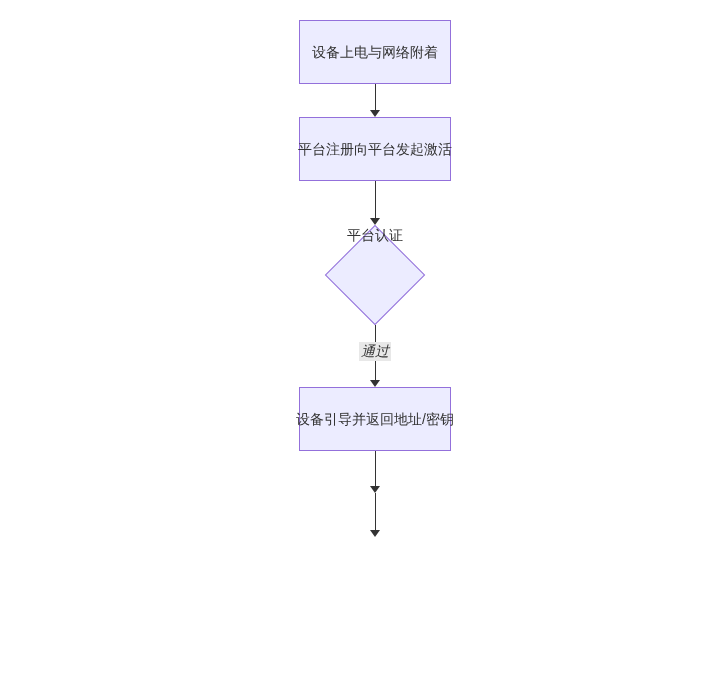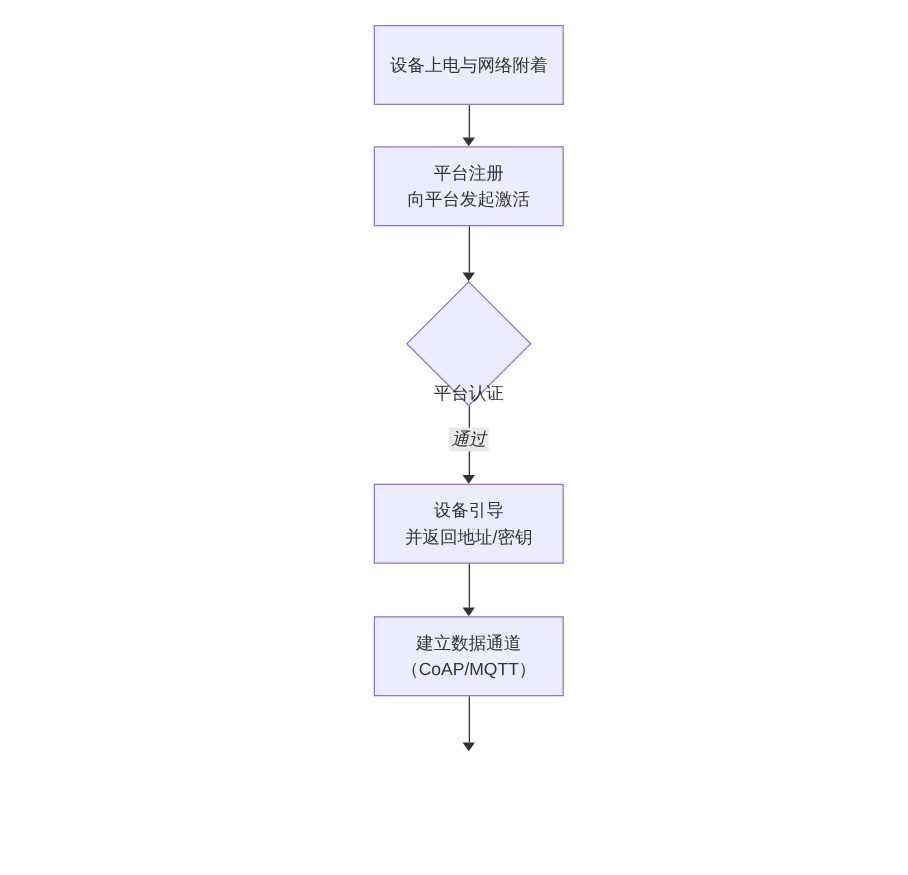--- a/index.html
+++ b/index.html
@@ -24,21 +24,20 @@
     display: flex;
     flex-direction: column;
     align-items: center;
   }
   .node-rect {
     width: 152px;
     height: 64px;
     background: #ECECFF;
     border: 1px solid #9370DB;
     display: flex;
-    flex-direction: column;
     align-items: center;
     justify-content: center;
     font-size: 14px;
     line-height: 21px;
     text-align: center;
     white-space: nowrap;
   }
   .arrow {
     position: relative;
     display: flex;
@@ -68,21 +67,21 @@
     font-size: 14px;
     line-height: 19px;
     padding: 0 2px;
     white-space: nowrap;
   }
   .diamond {
     position: relative;
     width: 100px;
     height: 100px;
     display: flex;
-    align-items: flex-end;
+    align-items: flex-start;
     justify-content: center;
   }
   .diamond .shape {
     position: absolute;
     top: 50%; left: 50%;
     width: 71px; height: 71px;
     transform: translate(-50%, -50%) rotate(45deg);
     background: #ECECFF;
     border: 1px solid #9370DB;
   }
@@ -132,24 +131,20 @@
     <div class="node-rect">
       <div>设备引导</div>
       <div>并返回地址/密钥</div>
     </div>
 
     <div class="arrow a4">
       <div class="shaft"></div>
       <div class="head"></div>
     </div>
 
-    <div class="node-rect">
-      <div>建立数据通道</div>
-      <div>（CoAP/MQTT）</div>
-    </div>
 
     <div class="arrow a5">
       <div class="shaft"></div>
       <div class="head"></div>
     </div>
 
 
   </div>
 </div>
 

